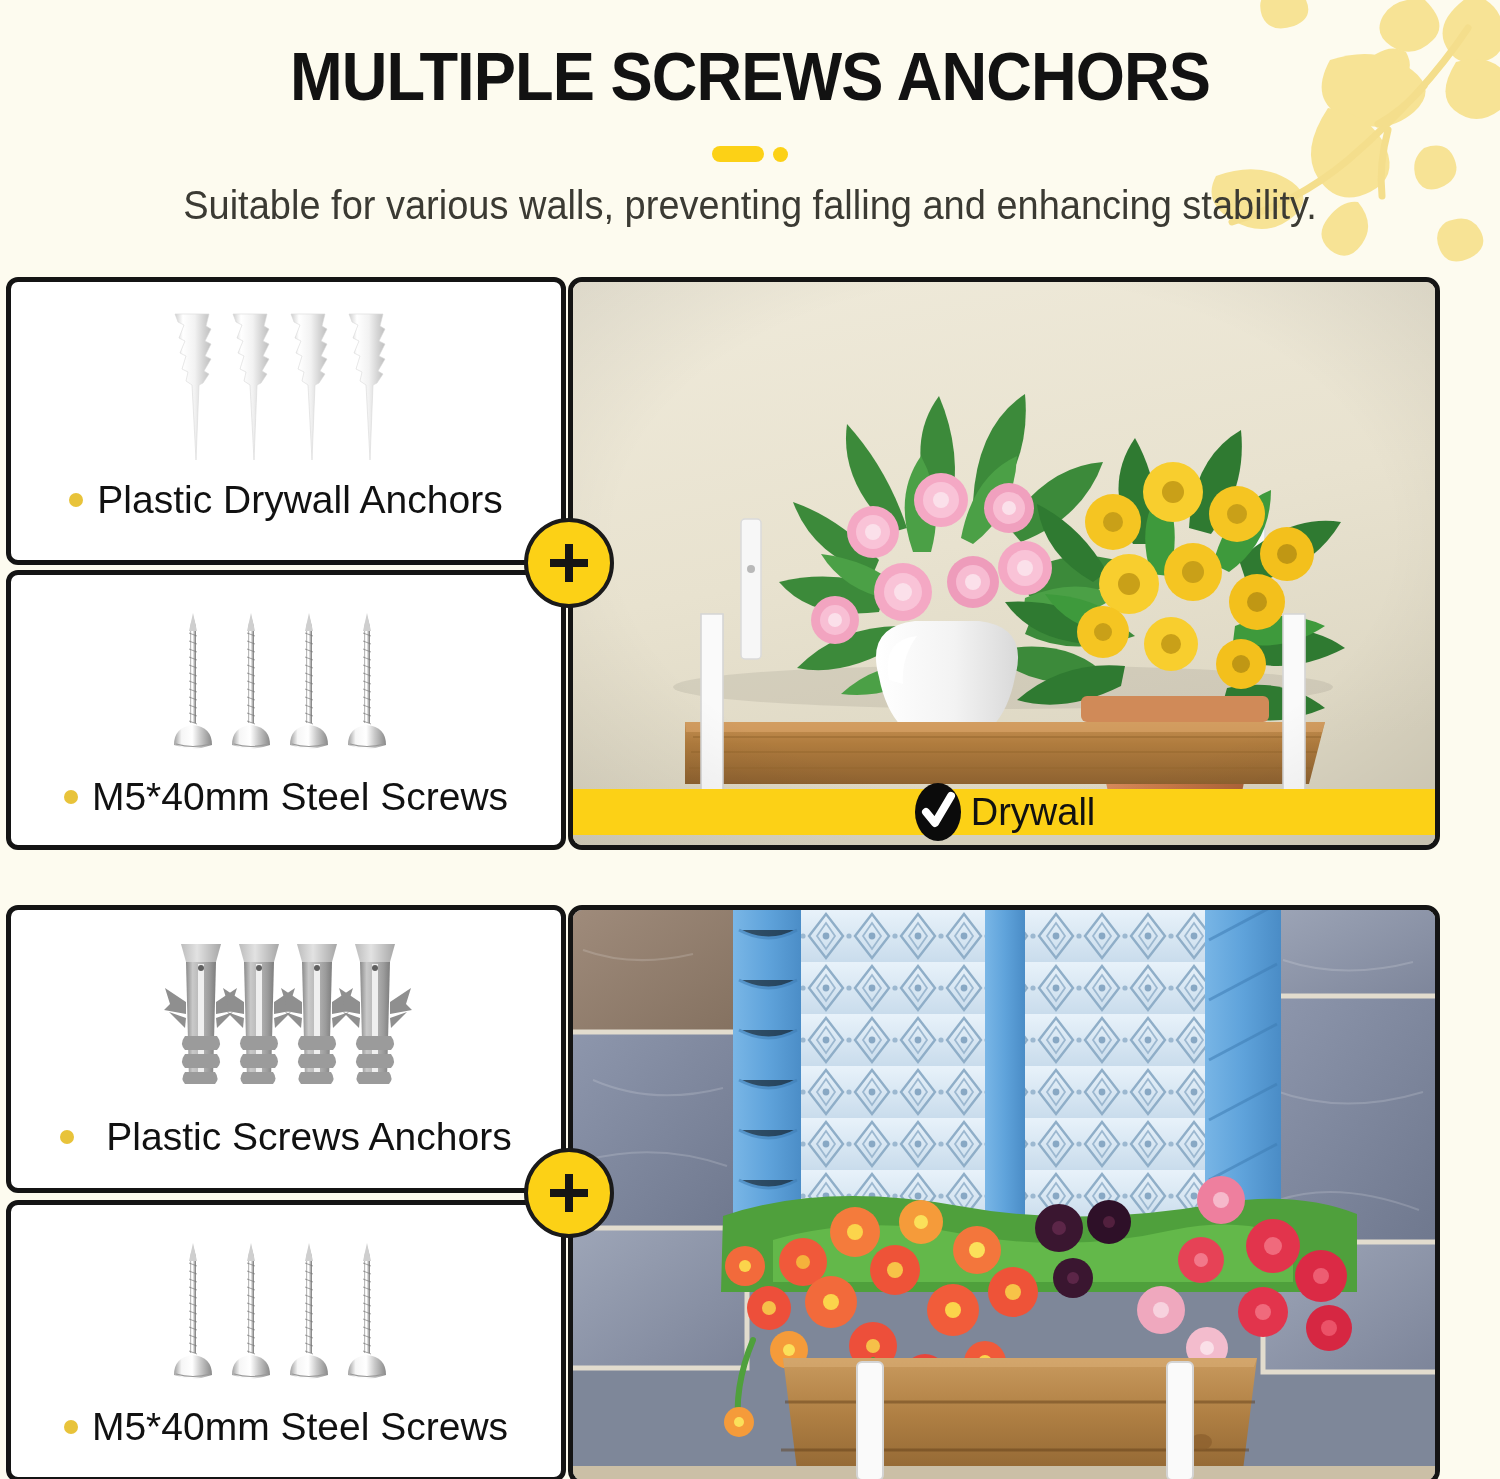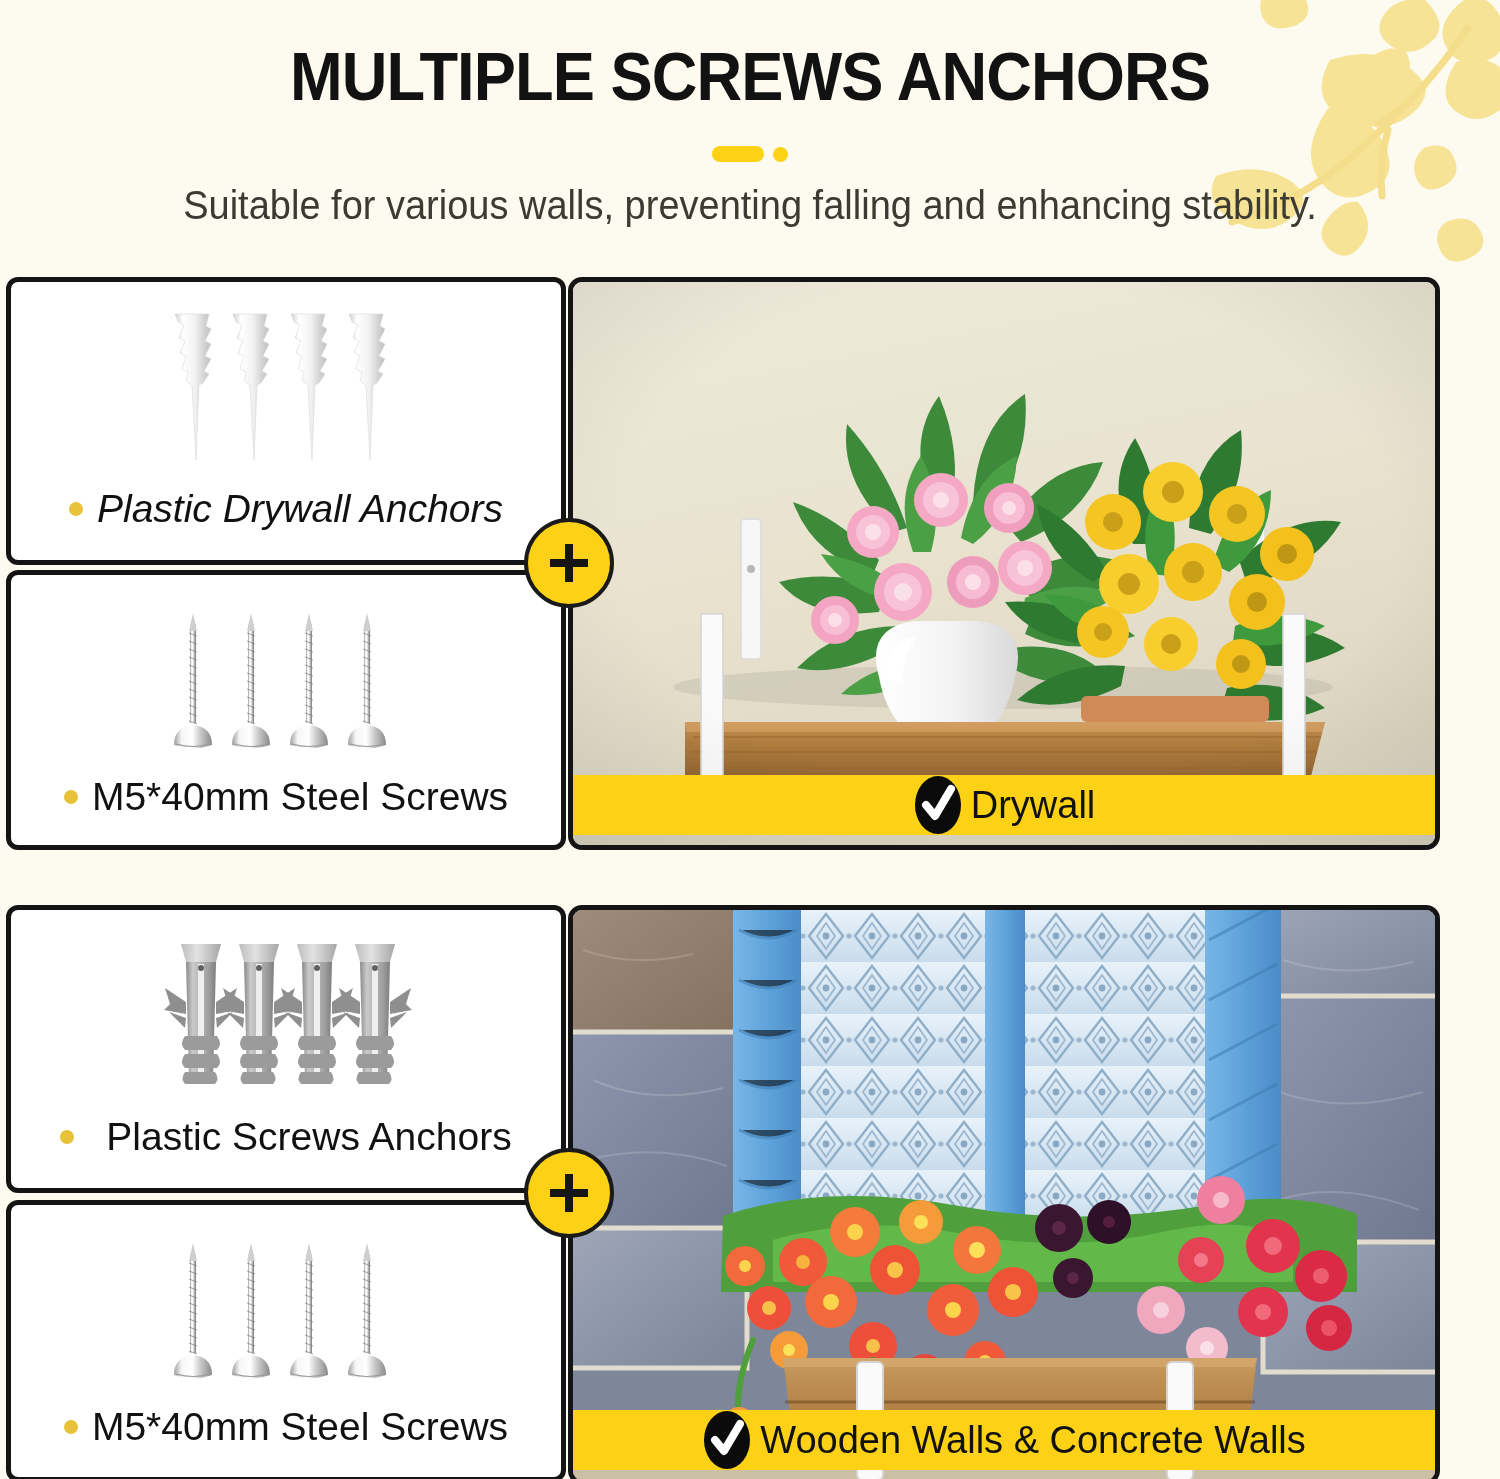--- a/index.html
+++ b/index.html
@@ -46,21 +46,21 @@
     font-size:39px;color:#111;
   }
   .bullet{width:14px;height:14px;border-radius:50%;background:#E8C33A;flex:0 0 auto;}
 
   
   .photo{
     position:absolute;border:5px solid #141414;border-radius:14px;
     overflow:hidden;background:#EDE7D8;
   }
   .photo-bar{
-    position:absolute;left:0;bottom:10px;width:100%;height:60px;
+    position:absolute;left:0;bottom:10px;width:100%;height:46px;
     background:#FCD116;display:flex;align-items:center;justify-content:center;gap:8px;
   }
   .check{
     width:50px;height:62px;flex:0 0 auto;display:block;
   }
   .photo-bar .bar-text{font-size:38px;color:#111;white-space:nowrap;}
 
   
   .plus{
     position:absolute;width:82px;height:82px;border-radius:50%;
@@ -129,21 +129,21 @@
           </g>
           <g transform="translate(122,0)">
             <path d="M8 6 h34 l-3 12 l5 3 l-6 12 l6 3 l-6 12 l6 3 l-7 12 l5 3 l-6 9 l-4 2 l-3 75 l-4 -75 l-6 -4 l2 -9 l-6 -3 l4 -13 l-6 -3 l5 -12 l-6 -3 l5 -13 l-6 -3z" fill="url(#wAnc)" stroke="#D9D9D9" stroke-width="0.6"></path>
           </g>
           <g transform="translate(180,0)">
             <path d="M8 6 h34 l-3 12 l5 3 l-6 12 l6 3 l-6 12 l6 3 l-7 12 l5 3 l-6 9 l-4 2 l-3 75 l-4 -75 l-6 -4 l2 -9 l-6 -3 l4 -13 l-6 -3 l5 -12 l-6 -3 l5 -13 l-6 -3z" fill="url(#wAnc)" stroke="#D9D9D9" stroke-width="0.6"></path>
           </g>
         </g>
       </svg>
     </div>
-    <div class="card-label" style="top:205px;font-style:italic;">
+    <div class="card-label" style="top:196px;">
       <span class="bullet"></span>
       <span>Plastic Drywall Anchors</span>
     </div>
   </div>
 
   <div class="card" style="left:6px;top:570px;width:550px;height:270px;">
     <div class="art" style="left:0;top:28px;width:550px;height:165px;">
       <svg width="250" height="165" viewBox="0 0 250 165">
         <defs>
           <linearGradient id="steel" x1="0" y1="0" x2="1" y2="0">
@@ -694,22 +694,15 @@
         <path d="M210 448 h474 l-3 9 h-470z" fill="#D9AE74" opacity="0.6"></path>
       </g>
 
       <rect x="-6" y="556" width="874" height="20" fill="#CBBFA6"></rect>
 
       <g fill="#FAFAFA" stroke="#D4D4D4" stroke-width="2">
         <rect x="284" y="452" width="26" height="118" rx="5"></rect>
         <rect x="594" y="452" width="26" height="118" rx="5"></rect>
       </g>
     </svg>
-    <div class="photo-bar">
-      <svg class="check" viewBox="0 0 50 62">
-        <ellipse cx="25" cy="31" rx="23" ry="29" fill="#0B0B0B"></ellipse>
-        <path d="M13 31 L22 42 L38 15" stroke="#FFFFFF" stroke-width="8" fill="none" stroke-linecap="round" stroke-linejoin="round"></path>
-      </svg>
-      <span class="bar-text">Wooden Walls &amp; Concrete Walls</span>
-    </div>
   </div>
 
 </div>
 
 </body></html>

